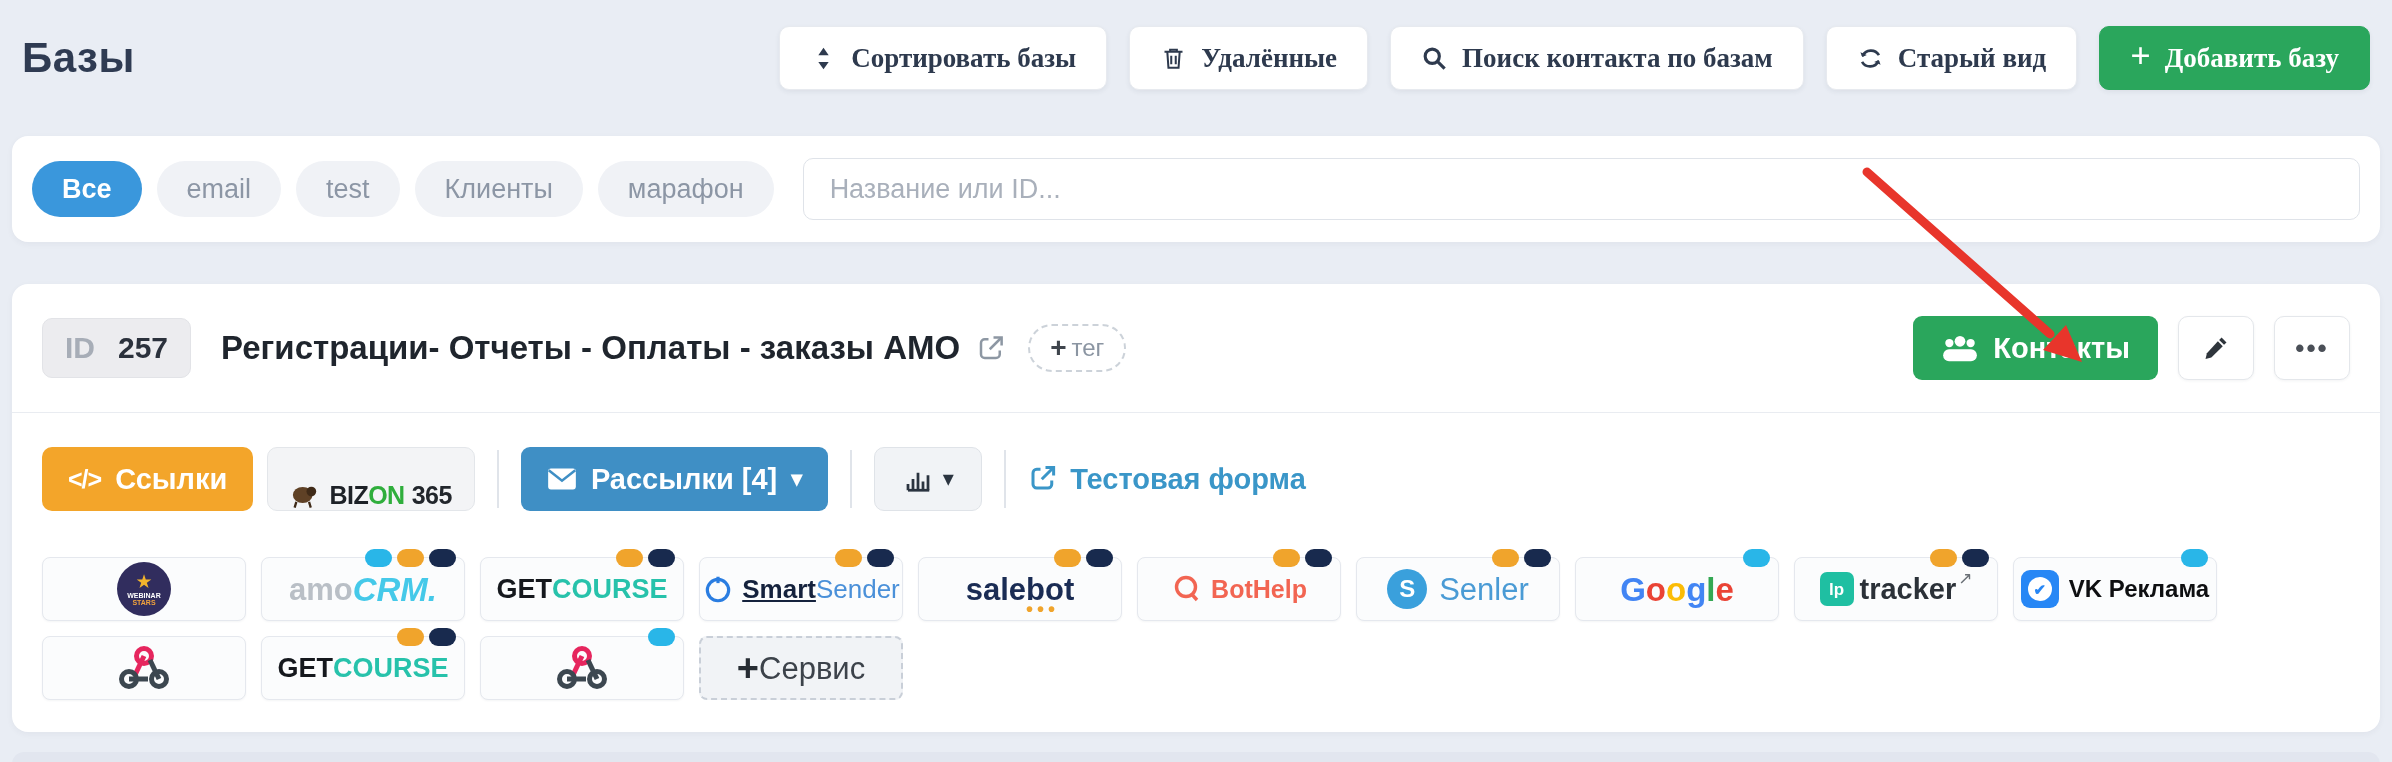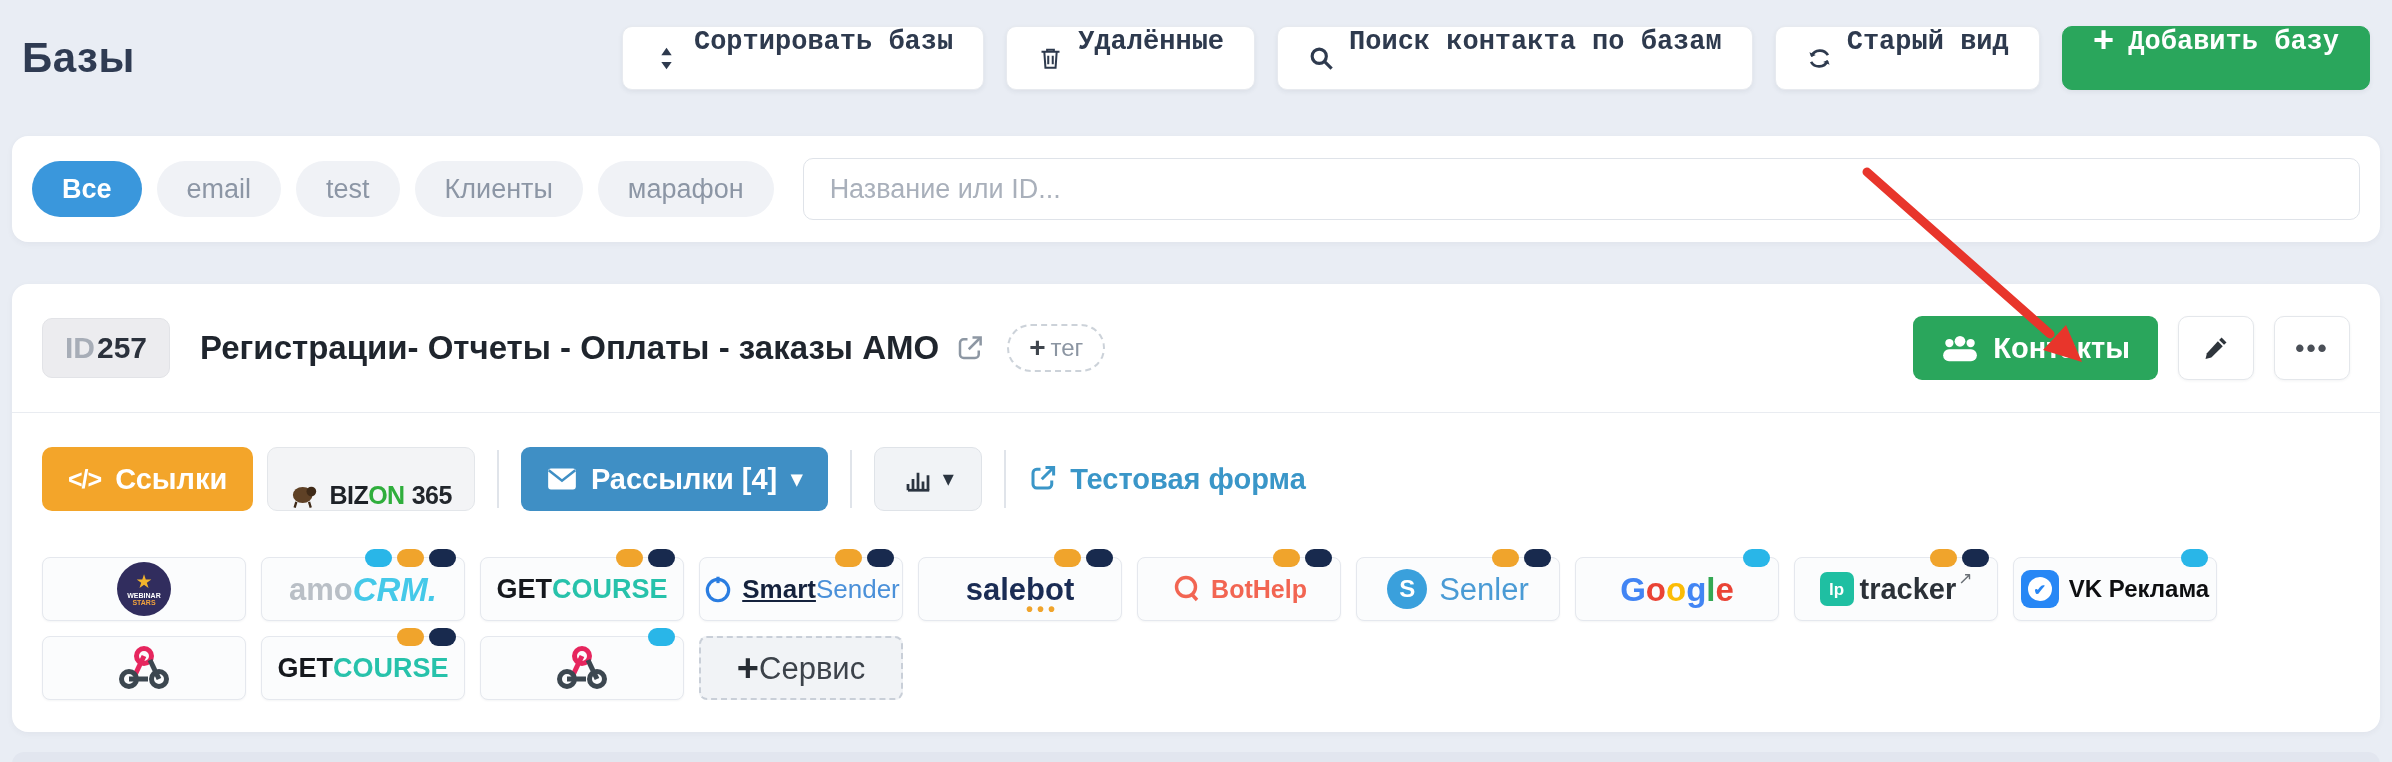--- a/index.html
+++ b/index.html
@@ -4,43 +4,43 @@
 <style>
   *{box-sizing:border-box;margin:0;padding:0}
   html,body{width:2392px;height:762px;overflow:hidden}
   body{background:var(--page-bg,#e9edf4);font-family:"Liberation Sans",sans-serif;position:relative}
 
   
   .header{display:flex;align-items:center;padding:26px 22px 0 22px}
   .page-title{font-size:42px;font-weight:800;color:#2f3b52;letter-spacing:.5px}
   .toolbar{margin-left:auto;display:flex;gap:22px}
   .tb-btn{height:64px;padding:0 30px;background:#fff;border:1px solid #e7eaef;border-radius:10px;
-    display:flex;gap:14px;font-size:27px;font-weight:700;color:#2e3a4e;
-    box-shadow:0 2px 5px rgba(40,50,70,.07);cursor:pointer;font-family:Liberation Mono, monospace;white-space:nowrap}
+    display:flex;align-items:center;gap:14px;font-size:27px;font-weight:700;color:#2e3a4e;
+    box-shadow:0 2px 5px rgba(40,50,70,.07);cursor:pointer;font-family:Liberation Serif, serif;white-space:nowrap}
   .tb-btn.primary{background:var(--green);border-color:var(--green);color:#fff}
   .tb-ic{display:flex;align-items:center}
   .tb-ic svg{width:27px;height:27px}
   .plus-glyph{font-size:36px;font-weight:700;line-height:1;transform:translateY(-2px)}
 
   
   .filter-panel{margin:46px 12px 0;background:#fff;border-radius:16px;padding:22px 20px;
     display:flex;align-items:center;gap:15px;box-shadow:0 2px 6px rgba(50,60,80,.05)}
   .pill{height:56px;padding:0 30px;border-radius:999px;background:#f0f2f6;color:#8c96a5;font-size:27px;
     display:flex;align-items:center;border:none;cursor:pointer;font-family:inherit}
   .pill.active{background:var(--pill-blue);color:#fff;font-weight:600}
   .search-input{flex:1;height:62px;border:1px solid #dfe3e9;border-radius:10px;font-size:27px;
     padding:0 26px;color:#333;margin-left:14px;outline:none;font-family:inherit}
   .search-input::placeholder{color:#a9b0bb}
 
   
   .card{margin:42px 12px 0;background:#fff;border-radius:16px;box-shadow:0 2px 6px rgba(50,60,80,.05)}
   .card-header{display:flex;align-items:center;padding:32px 30px;border-bottom:1px solid #e9ecf1}
   .id-badge{background:#ececef;border:1px solid #e2e3e7;border-radius:10px;padding:12px 22px;font-size:30px;white-space:nowrap}
   .id-badge .p{color:#a7adb7;font-weight:600}
-  .id-badge .v{color:#2b313c;font-weight:800;margin-left:2px}
+  .id-badge .v{color:#2b313c;font-weight:800;margin-left:23px}
   .card-title{font-size:33px;font-weight:800;color:#1f252d;margin-left:30px;white-space:nowrap}
   .ext-ic{margin-left:16px;color:#8d97a3;display:flex}
   .ext-ic svg{width:30px;height:30px}
   .tag-btn{margin-left:22px;border:2px dashed #ccd2d9;background:#fff;border-radius:999px;padding:8px 20px;
     display:flex;align-items:center;gap:5px;cursor:pointer;font-family:inherit}
   .tag-plus{font-size:28px;font-weight:800;color:#3f454d;line-height:1}
   .tag-label{font-size:24px;color:#8b95a2}
   .contacts-btn{margin-left:auto;height:64px;background:var(--green);border:none;border-radius:9px;
     padding:0 28px;display:flex;align-items:center;gap:14px;color:#fff;font-size:29px;font-weight:700;
     cursor:pointer;font-family:inherit}

